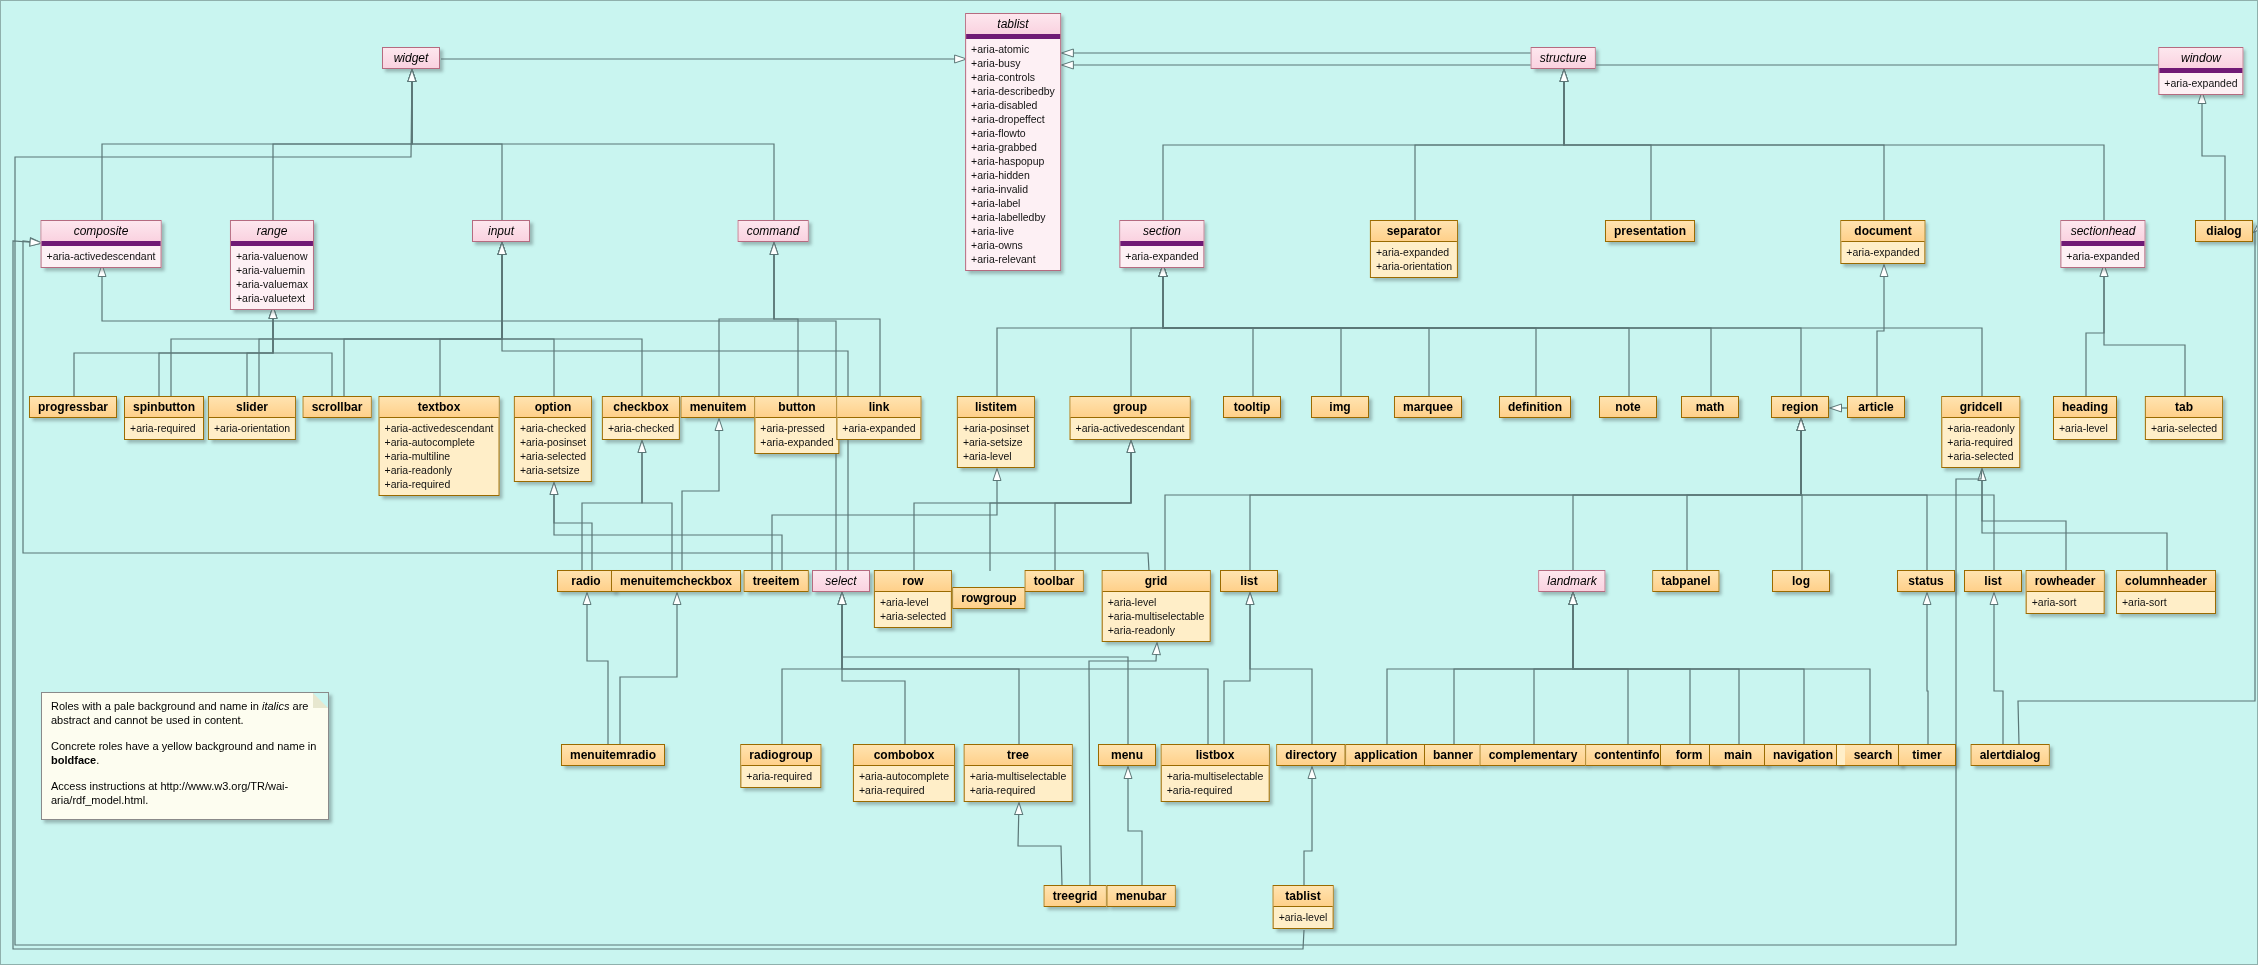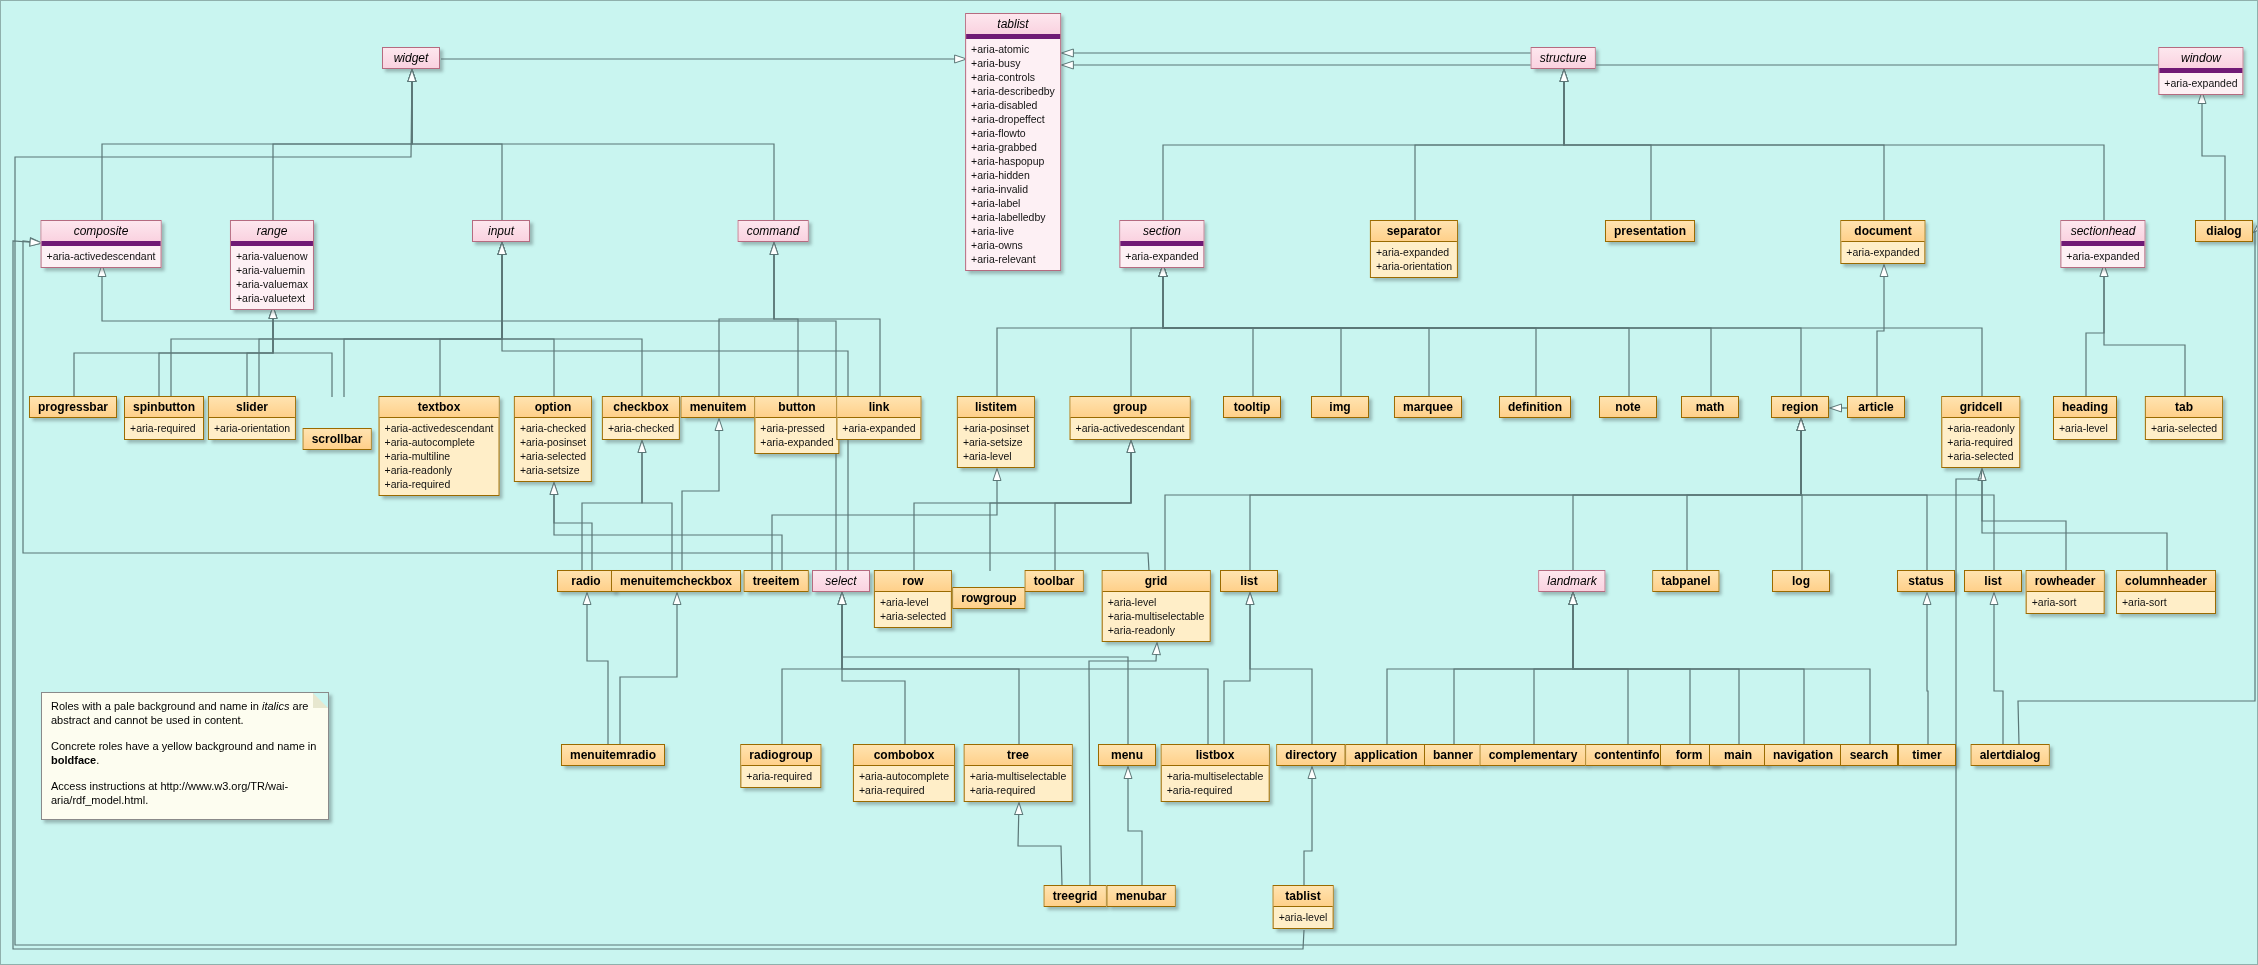--- a/index.html
+++ b/index.html
@@ -235,21 +235,21 @@
       <div class="bd">
         <div class="attr">+aria-required</div>
       </div>
     </div>
     <div class="node concrete" style="left: 251px; top: 395px;">
       <div class="hd">slider</div>
       <div class="bd">
         <div class="attr">+aria-orientation</div>
       </div>
     </div>
-    <div class="node concrete" style="left: 336px; top: 395px; margin-top: 32px;">
+    <div class="node concrete" style="left: 336px; top: 395px;">
       <div class="hd">scrollbar</div>
     </div>
     <div class="node concrete" style="left: 438px; top: 395px;">
       <div class="hd">textbox</div>
       <div class="bd">
         <div class="attr">+aria-activedescendant</div>
         <div class="attr">+aria-autocomplete</div>
         <div class="attr">+aria-multiline</div>
         <div class="attr">+aria-readonly</div>
         <div class="attr">+aria-required</div>
@@ -457,21 +457,21 @@
     </div>
     <div class="node concrete" style="left: 1688px; top: 743px;">
       <div class="hd">form</div>
     </div>
     <div class="node concrete" style="left: 1737px; top: 743px;">
       <div class="hd">main</div>
     </div>
     <div class="node concrete" style="left: 1802px; top: 743px;">
       <div class="hd">navigation</div>
     </div>
-    <div class="node concrete" style="left: 1868px; top: 743px;">
+    <div class="node concrete" style="left: 1868px; top: 743px; padding-left: 8px;">
       <div class="hd">search</div>
     </div>
     <div class="node concrete" style="left: 1926px; top: 743px;">
       <div class="hd">timer</div>
     </div>
     <div class="node concrete" style="left: 2009px; top: 743px;">
       <div class="hd">alertdialog</div>
     </div>
     <div class="node concrete" style="left: 1074px; top: 884px;">
       <div class="hd">treegrid</div>

